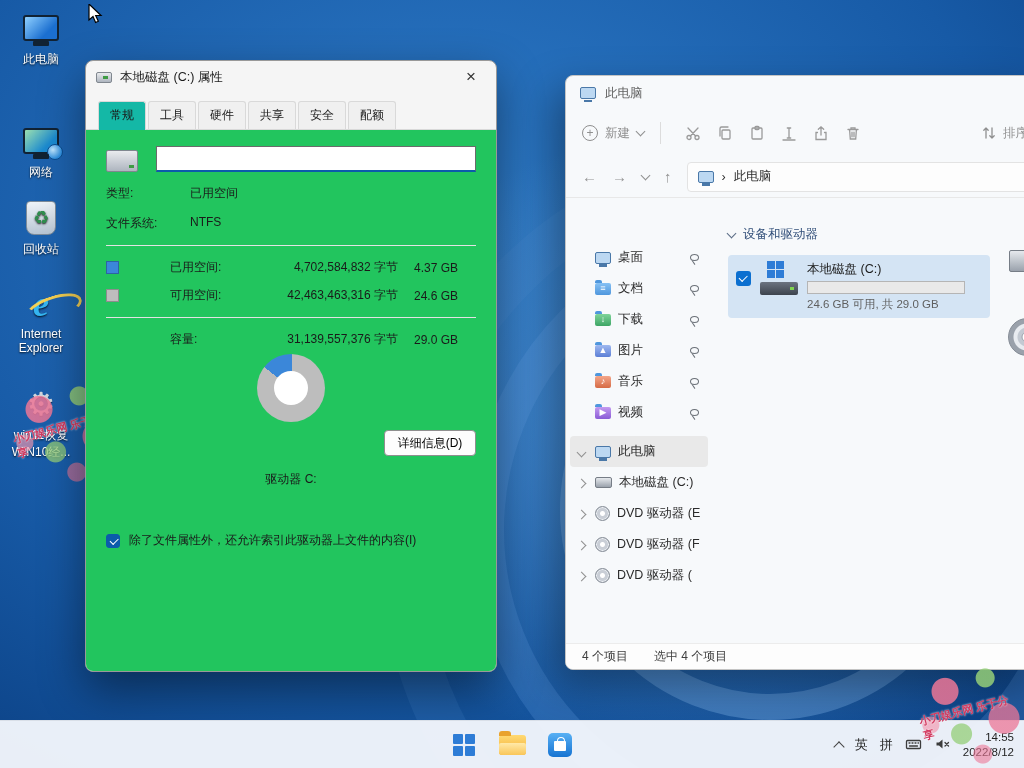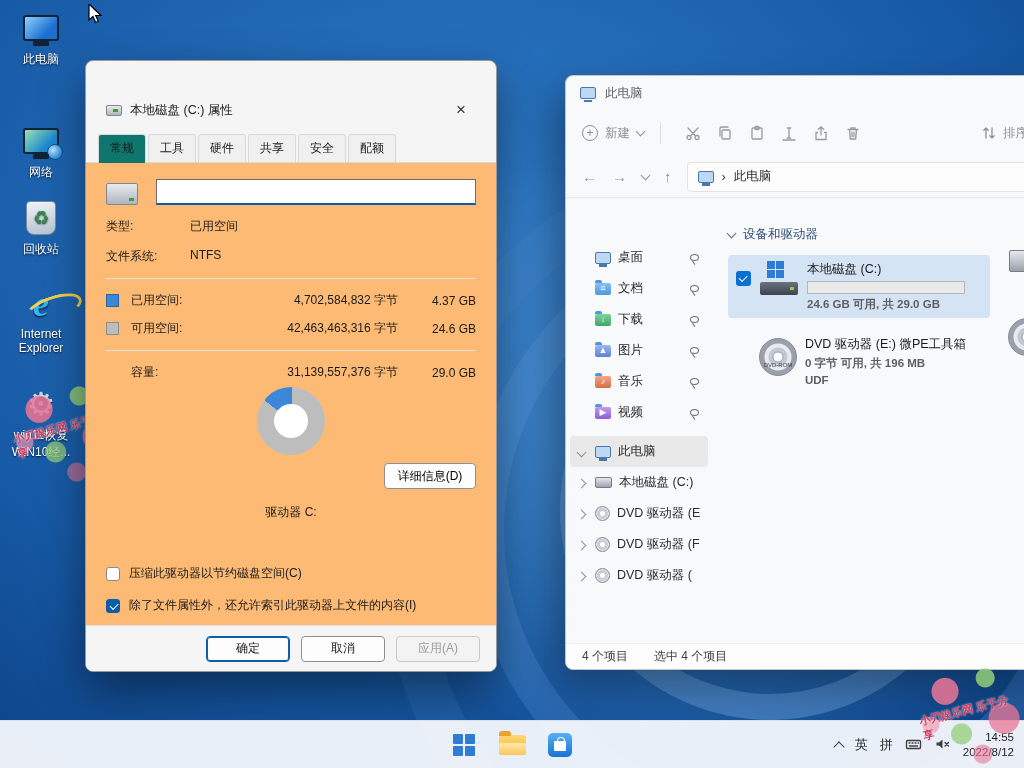--- a/index.html
+++ b/index.html
@@ -52,44 +52,44 @@
   }
   .wm span { position:absolute; left:8px; top:42px; width:100px; color:#d23a60; font-weight:bold;
              font-size:11px; transform:rotate(-14deg); text-shadow:0 0 2px #fff; }
   .wm.left { left:6px; top:378px; z-index:3; }
   .wm.br { right:-6px; bottom:-4px; z-index:55; }
 
   
   .dialog { position:absolute; left:85px; top:60px; width:412px; height:612px; z-index:20;
             background:#f5f5f5; border:1px solid #999; border-radius:8px;
             box-shadow:0 18px 46px rgba(0,0,0,.45); display:flex; flex-direction:column; overflow:hidden; }
-  .dlg-title { height:32px; flex:0 0 32px; display:flex; align-items:center; gap:8px; padding:0 20px;
-               font-size:12.5px; color:#1a1a1a;margin-top:33px; }
+  .dlg-title { height:32px; flex:0 0 32px; display:flex; align-items:center; gap:8px; padding:0 10px;
+               font-size:12.5px; color:#1a1a1a; }
   .dlg-close { margin-left:auto; width:30px; height:24px; display:flex; align-items:center; justify-content:center;
                font-size:17px; color:#333; border-radius:4px; }
   .dlg-tabs { display:flex; padding:8px 12px 0; }
   .tab { font-size:12px; color:#1a1a1a; background:#f0f0f0; border:1px solid #d9d9d9; border-bottom:none;
          border-radius:3px 3px 0 0; padding:5px 11px 5px; margin-right:2px; position:relative; }
-  .tab.active { background:#0f766e; z-index:2; margin-bottom:-1px; padding-bottom:6px; }
-  .dlg-page { flex:1; background:#fdba74; border-top:1px solid #d9d9d9; padding:16px 20px 0; position:relative; overflow:hidden; }
+  .tab.active { background:#14b8a6; z-index:2; margin-bottom:-1px; padding-bottom:6px; }
+  .dlg-page { flex:1; background:#22c55e; border-top:1px solid #d9d9d9; padding:16px 20px 0; position:relative; overflow:hidden; }
   .hdd { width:32px; height:22px; background:linear-gradient(#e9ebee,#aeb5bf); border:1px solid #80878f;
          border-radius:2px; position:relative; }
   .hdd::after { content:""; position:absolute; right:3px; bottom:3px; width:5px; height:3px; background:#3f9b44; }
   .hdd.small { width:16px; height:11px; }
   .row1 { display:flex; align-items:flex-end; gap:18px; }
   .label-input { flex:1; height:26px; border:1px solid #6b6b6b; border-bottom:2px solid #0b5cab;
                  font-size:13px; padding:0 6px; outline:none; background:#fff; }
   .kv { display:grid; grid-template-columns:84px 1fr; font-size:12px; color:#1a1a1a; margin-top:13px; }
   .kv:first-of-type { margin-top:26px; }
   .sep { border:none; border-top:1px solid #e3e3e3; margin:13px 0; }
   .sp-row { display:flex; align-items:center; font-size:12px; color:#1a1a1a; margin-top:11px; }
   .swatch { width:13px; height:13px; margin-right:12px; border:1px solid rgba(0,0,0,.25); }
-  .sp-label { width:70px; }
+  .sp-label { width:70px;margin-left:39px; }
   .sp-bytes { flex:1; text-align:right; padding-right:16px; }
-  .sp-size { width:62px; text-align:right; }
+  .sp-size { width:62px; text-align:left; }
   .donut-row { position:relative; height:108px; margin-top:6px;text-decoration:underline; }
   .donut { width:68px; height:68px; border-radius:50%; margin:6px auto 0; position:relative;
            background:conic-gradient(from 308deg, #3b87d9 0 54deg, #c4c4c4 54deg 360deg); }
   .donut::after { content:""; position:absolute; inset:17px; background:#fff; border-radius:50%; }
   .drive-caption { text-align:center; font-size:12px; margin-top:9px; color:#1a1a1a; }
   .details-btn { position:absolute; right:0; bottom:6px; min-width:92px; height:26px; font-size:12px;
                  background:#fdfdfd; border:1px solid #8f8f8f; border-radius:4px; }
   .chk-group { margin-top:44px; }
   .chk-row { display:flex; align-items:center; gap:9px; font-size:12px; color:#1a1a1a; margin-top:15px; }
   .cb { width:14px; height:14px; border:1px solid #8a8a8a; border-radius:3px; background:#fff; flex:0 0 14px; position:relative; }
@@ -151,21 +151,21 @@
   .osdrive .flag { position:absolute; left:8px; top:0; width:17px; height:17px; display:grid;
                    grid-template-columns:8px 8px; grid-template-rows:8px 8px; gap:1px; }
   .osdrive .flag i { background:#2e7cd6; }
   .osdrive .disk { position:absolute; left:1px; bottom:2px; width:38px; height:13px;
                    background:linear-gradient(#6b7380,#3d434d); border-radius:2px; }
   .osdrive .disk::after { content:""; position:absolute; right:4px; top:5px; width:4px; height:3px; background:#7fd34f; }
   .drv-text { display:flex; flex-direction:column; gap:3px; }
   .drv-name { font-size:12.5px; color:#1a1a1a; white-space:nowrap; }
   .cap-bar { width:158px; height:13px; background:#e9e9e9; border:1px solid #b5b5b5; }
   .cap-fill { height:100%; background:#3f9bdc; }
-  .drv-detail { font-size:11.5px; color:#5f5f5f; white-space:nowrap;font-weight:bold; }
+  .drv-detail { font-size:11.5px; color:#5f5f5f; white-space:nowrap; }
   .bigdisc { width:38px; height:38px; border-radius:50%; position:relative; flex:0 0 38px; margin-top:2px;
              background:radial-gradient(circle, #f5f7fa 0 4px, #c3c9d2 5px 9px, #e8ebf0 10px 13px, #9aa1ab 14px 19px);
              border:1px solid #858c96; }
   .bigdisc::after { content:""; position:absolute; left:50%; top:50%; width:9px; height:9px; transform:translate(-50%,-50%);
                     background:#fff; border-radius:50%; border:1px solid #9aa1ab; }
   .bigdisc .dlabel { position:absolute; left:0; right:0; top:23px; text-align:center; font-size:6px; color:#3c424a; }
   .cut-ico { position:absolute; } 
   .ex-status { position:absolute; bottom:0; left:0; right:0; height:26px; display:flex; align-items:center; gap:26px;
                padding:0 16px; font-size:12px; color:#3f3f3f; background:#fdfdfd; border-top:1px solid #ececec; }
 
@@ -403,31 +403,20 @@
             </span>
           <span class="disk"></span>
         </span>
         <span class="drv-text">
           <span class="drv-name">本地磁盘 (C:)</span>
           <span class="cap-bar"><span class="cap-fill" id="capfill" style="width: 15%;"></span></span>
           <span class="drv-detail">24.6 GB 可用, 共 29.0 GB</span>
         </span>
       </div>
 
-      <div class="drive-row">
-        <span class="spacer15"></span>
-        <span class="bigdisc">
-          <span class="dlabel">DVD-ROM</span>
-        </span>
-        <span class="drv-text">
-          <span class="drv-name">DVD 驱动器 (E:) 微PE工具箱</span>
-          <span class="drv-detail">0 字节 可用, 共 196 MB</span>
-          <span class="drv-detail">UDF</span>
-        </span>
-      </div>
 
       <span class="cut-ico sdrive" style="left:297px; top:52px; width:34px; height:22px"></span>
       <span class="cut-ico bigdisc" style="left:296px; top:118px"></span>
     </div>
   </div>
 
   <div class="ex-status">
     <span>4 个项目</span>
     <span>选中 4 个项目</span>
   </div>
@@ -489,35 +478,26 @@
     </div>
 
     <div class="donut-row">
       <div class="donut" style="background: conic-gradient(from 308deg, rgb(59, 135, 217) 0deg, rgb(59, 135, 217) 54deg, rgb(189, 189, 189) 54deg, rgb(189, 189, 189) 360deg);"></div>
       <button class="details-btn">详细信息(D)</button>
     </div>
     <div class="drive-caption">驱动器 C:</div>
 
     <div class="chk-group">
       <div class="chk-row">
-        <span class="cb"></span>
-        <span>压缩此驱动器以节约磁盘空间(C)</span>
-      </div>
-      <div class="chk-row">
         <span class="cb checked"></span>
         <span>除了文件属性外，还允许索引此驱动器上文件的内容(I)</span>
       </div>
     </div>
   </div>
 
-  <div class="dlg-footer">
-    <button class="btn primary">确定</button>
-    <button class="btn">取消</button>
-    <button class="btn disabled">应用(A)</button>
-  </div>
 </div>
 
 <div class="taskbar">
   <div class="tb-center">
     <div class="tb-btn">
       <span class="startlogo">
           <i></i>
           <i></i>
           <i></i>
           <i></i>

